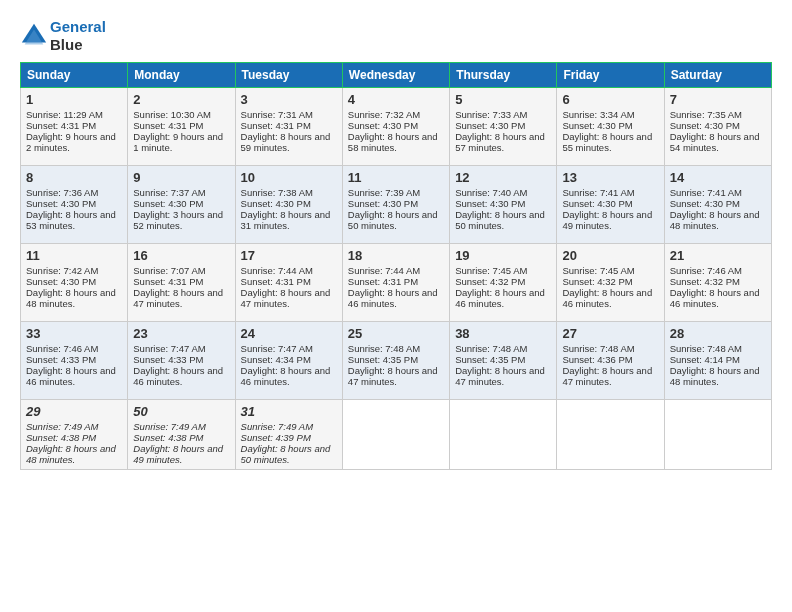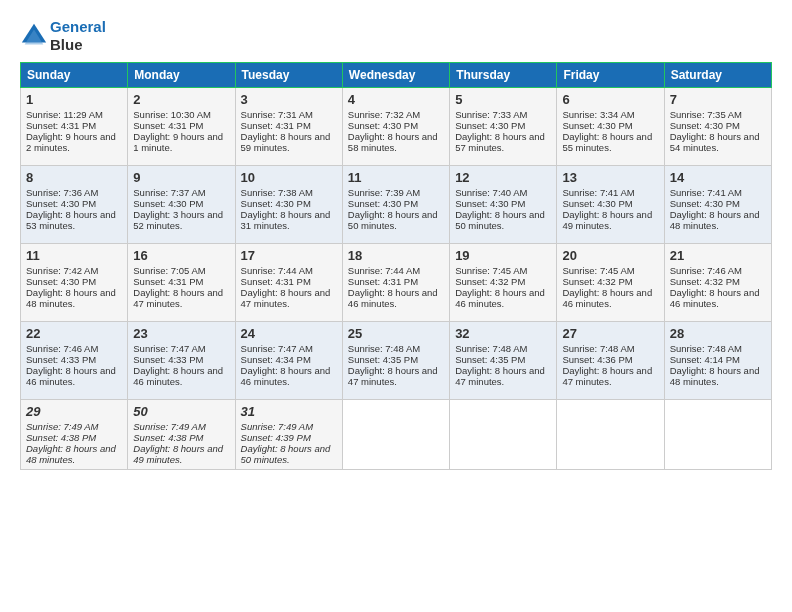--- a/index.html
+++ b/index.html
@@ -221,21 +221,21 @@
         </tr>
         <tr>
           <td>
             <span class="day-num">11</span>
             <div>Sunrise: 7:42 AM</div>
             <div>Sunset: 4:30 PM</div>
             <div>Daylight: 8 hours and 48 minutes.</div>
           </td>
           <td>
             <span class="day-num">16</span>
-            <div>Sunrise: 7:05 AM</div>
+            <div>Sunrise: 7:07 AM</div>
             <div>Sunset: 4:31 PM</div>
             <div>Daylight: 8 hours and 47 minutes.</div>
           </td>
           <td>
             <span class="day-num">17</span>
             <div>Sunrise: 7:44 AM</div>
             <div>Sunset: 4:31 PM</div>
             <div>Daylight: 8 hours and 47 minutes.</div>
           </td>
           <td>
@@ -258,21 +258,21 @@
           </td>
           <td>
             <span class="day-num">21</span>
             <div>Sunrise: 7:46 AM</div>
             <div>Sunset: 4:32 PM</div>
             <div>Daylight: 8 hours and 46 minutes.</div>
           </td>
         </tr>
         <tr>
           <td>
-            <span class="day-num">22</span>
+            <span class="day-num">33</span>
             <div>Sunrise: 7:46 AM</div>
             <div>Sunset: 4:33 PM</div>
             <div>Daylight: 8 hours and 46 minutes.</div>
           </td>
           <td>
             <span class="day-num">23</span>
             <div>Sunrise: 7:47 AM</div>
             <div>Sunset: 4:33 PM</div>
             <div>Daylight: 8 hours and 46 minutes.</div>
           </td>
@@ -282,21 +282,21 @@
             <div>Sunset: 4:34 PM</div>
             <div>Daylight: 8 hours and 46 minutes.</div>
           </td>
           <td>
             <span class="day-num">25</span>
             <div>Sunrise: 7:48 AM</div>
             <div>Sunset: 4:35 PM</div>
             <div>Daylight: 8 hours and 47 minutes.</div>
           </td>
           <td>
-            <span class="day-num">32</span>
+            <span class="day-num">38</span>
             <div>Sunrise: 7:48 AM</div>
             <div>Sunset: 4:35 PM</div>
             <div>Daylight: 8 hours and 47 minutes.</div>
           </td>
           <td>
             <span class="day-num">27</span>
             <div>Sunrise: 7:48 AM</div>
             <div>Sunset: 4:36 PM</div>
             <div>Daylight: 8 hours and 47 minutes.</div>
           </td>

